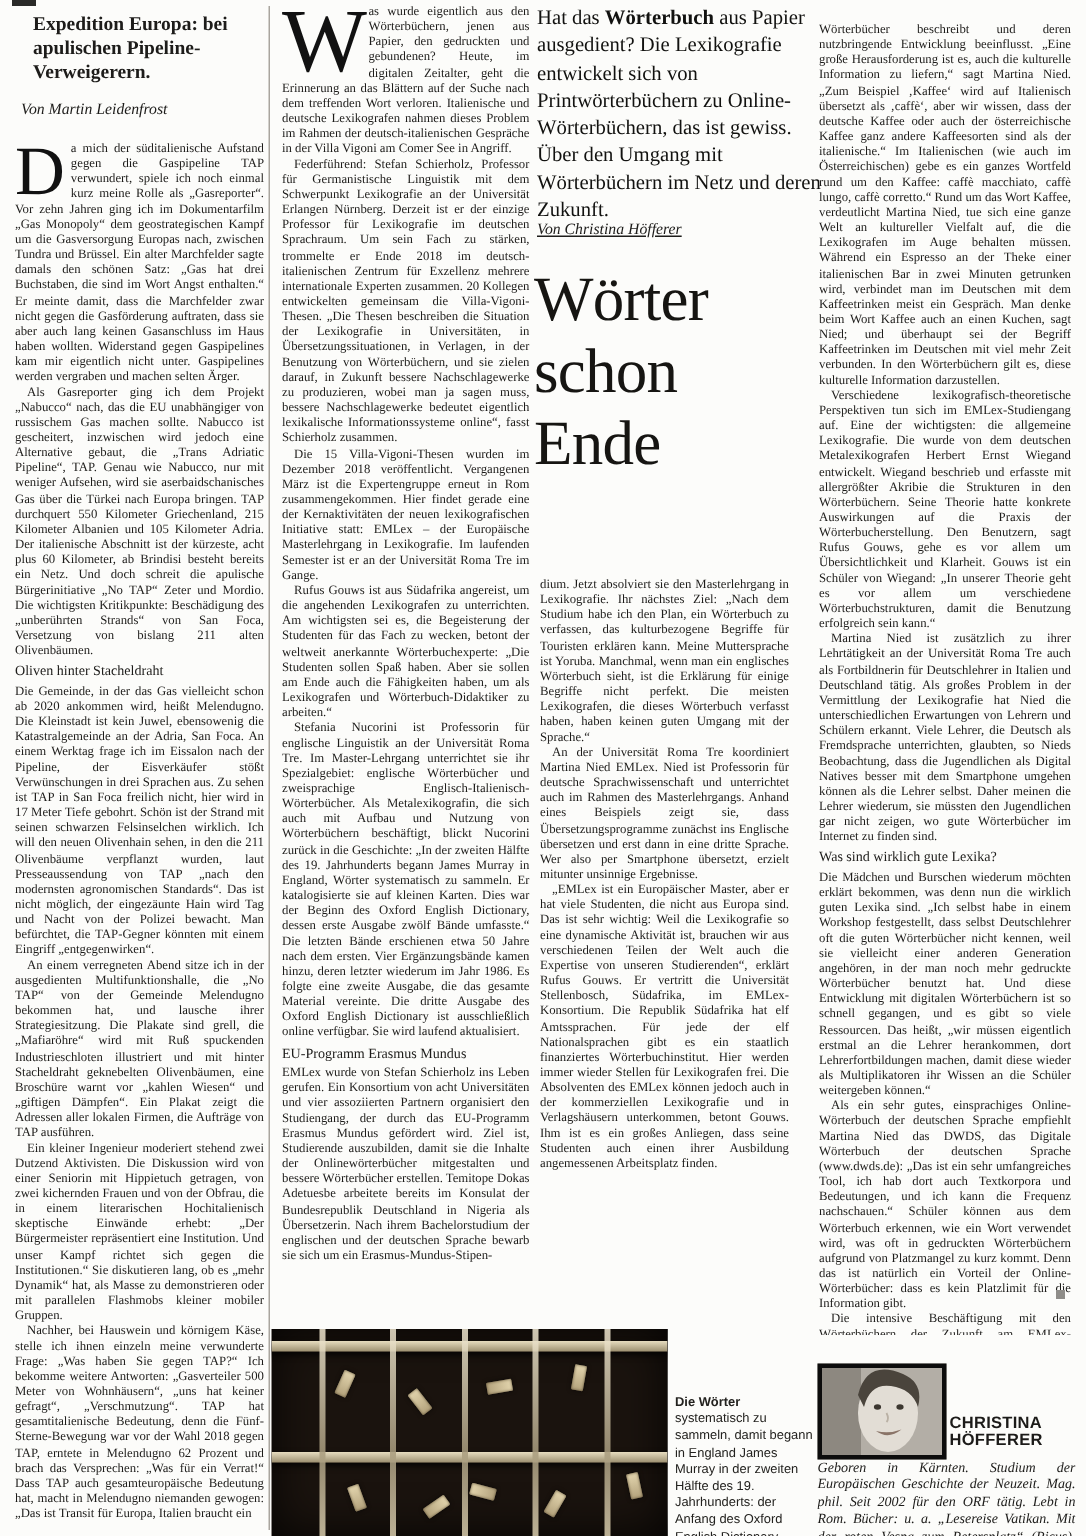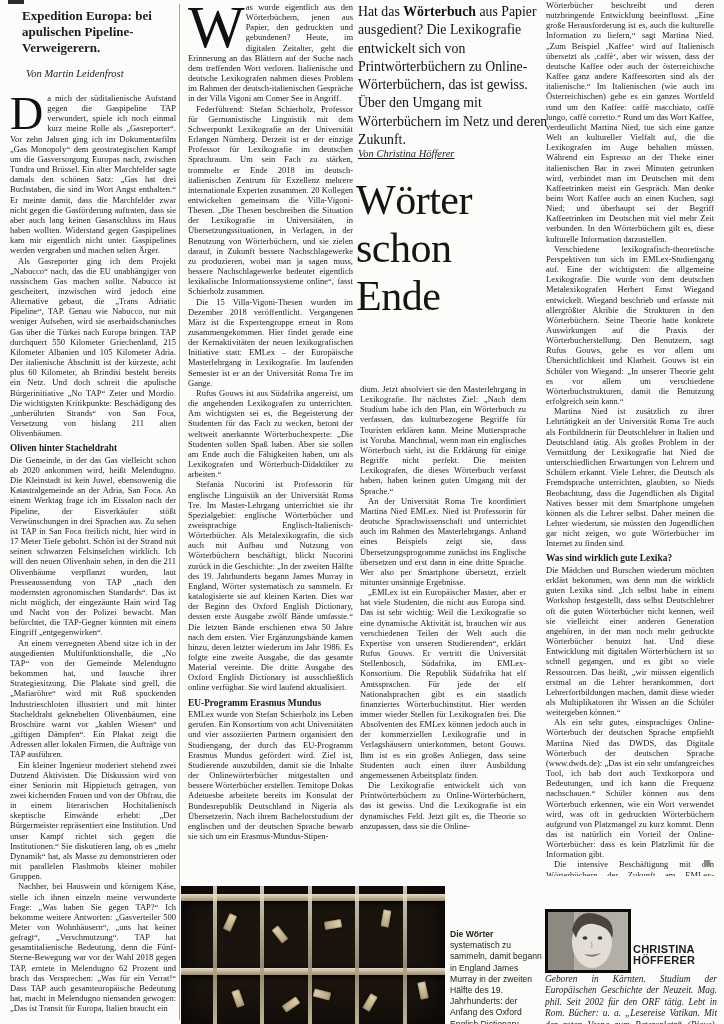--- a/index.html
+++ b/index.html
@@ -2,37 +2,37 @@
 <html lang="de"><head>
 <meta charset="utf-8">
 <style>
   html,body{margin:0;padding:0;background:#e8e6e2;}
   #page{position:relative;width:724px;height:1024px;background:#fcfcfa;color:#1d1c1a;
         font-family:"Liberation Serif","DejaVu Serif",serif;overflow:hidden;}
   
   .para{margin:0;text-align:justify;text-indent:8px;font-size:8.5px;line-height:10.15px;hyphens:auto;}
   .noindent-first > p:first-child{text-indent:0;}
   .lead{margin:0;text-align:justify;text-indent:0;font-size:8.5px;line-height:10.15px;hyphens:auto;}
-  .crosshead{margin:5px 0 1px;font-size:9.4px;line-height:10.5px;font-weight:bold;text-indent:0;}
+  .crosshead{margin:5px 0 1px;font-size:9.4px;line-height:10.5px;font-weight:normal;text-indent:0;}
   .byline{font-style:italic;font-size:10.5px;margin:0;}
   .dropcap{float:left;font-weight:400;color:#111;}
   .dc-d{font-size:46px;line-height:37px;padding:2px 4px 0 0;}
   .dc-w{font-size:60px;line-height:47px;padding:2px 3px 0 0;letter-spacing:-2px;}
   
   .col{position:absolute;overflow:hidden;}
   #col1{left:10px;top:8px;width:166px;height:1016px;}
   #col2{left:188px;top:2px;width:165px;height:880px;}
   #col3-body{left:360px;top:384px;width:166px;height:498px;}
-  #col4{left:546px;top:0;width:168px;height:876px;}
+  #col4{left:546px;top:14px;width:168px;height:876px;}
   #vrule{position:absolute;left:179px;top:4px;width:1px;height:1016px;background:#a9a59e;}
   #stub{position:absolute;left:8px;top:0;width:16px;height:4px;background:#2a2a28;}
   
   #gas-title{margin:0 0 12px;font-size:28px;line-height:30px;font-weight:bold;letter-spacing:-.4px;}
   #gas-dek{margin:0 12px 12px;font-size:13px;line-height:16px;font-weight:bold;}
-  #gas-byline{margin:0 16px 14px;}
+  #gas-byline{margin:0 4px 14px;}
   
   #standfirst{position:absolute;left:358px;top:3px;width:190px;font-size:13.8px;line-height:18.3px;color:#121210;}
   #standfirst b{font-weight:bold;}
   #main-byline{position:absolute;left:358px;top:148px;text-decoration:underline;}
   #main-headline{position:absolute;left:356px;top:176px;}
   #main-headline .hl-line{font-size:42px;line-height:48px;font-weight:400;letter-spacing:-.5px;color:#161512;}
   
   #endmark{position:absolute;left:704px;top:860px;width:6px;height:6px;background:#8f8d89;}
   
   #photo{position:absolute;left:181px;top:886px;width:264px;height:138px;background:#1a130e;overflow:hidden;
@@ -99,21 +99,20 @@
       <div class="hl-line">Wörter</div>
       <div class="hl-line">schon</div>
       <div class="hl-line">Ende</div>
     </div>
 
   <div id="col3-body" class="col">
     <p class="lead">dium. Jetzt absolviert sie den Masterlehrgang in Lexikografie. Ihr nächstes Ziel: „Nach dem Studium habe ich den Plan, ein Wörterbuch zu verfassen, das kulturbezogene Begriffe für Touristen erklären kann. Meine Muttersprache ist Yoruba. Manchmal, wenn man ein englisches Wörterbuch sieht, ist die Erklärung für einige Begriffe nicht perfekt. Die meisten Lexikografen, die dieses Wörterbuch verfasst haben, haben keinen guten Umgang mit der Sprache.“</p>
     <div>
         <p class="para">An der Universität Roma Tre koordiniert Martina Nied EMLex. Nied ist Professorin für deutsche Sprachwissenschaft und unterrichtet auch im Rahmen des Masterlehrgangs. Anhand eines Beispiels zeigt sie, dass Übersetzungsprogramme zunächst ins Englische übersetzen und erst dann in eine dritte Sprache. Wer also per Smartphone übersetzt, erzielt mitunter unsinnige Ergebnisse.</p>
         <p class="para">„EMLex ist ein Europäischer Master, aber er hat viele Studenten, die nicht aus Europa sind. Das ist sehr wichtig: Weil die Lexikografie so eine dynamische Aktivität ist, brauchen wir aus verschiedenen Teilen der Welt auch die Expertise von unseren Studierenden“, erklärt Rufus Gouws. Er vertritt die Universität Stellenbosch, Südafrika, im EMLex-Konsortium. Die Republik Südafrika hat elf Amtssprachen. Für jede der elf Nationalsprachen gibt es ein staatlich finanziertes Wörterbuchinstitut. Hier werden immer wieder Stellen für Lexikografen frei. Die Absolventen des EMLex können jedoch auch in der kommerziellen Lexikografie und in Verlagshäusern unterkommen, betont Gouws. Ihm ist es ein großes Anliegen, dass seine Studenten auch einen ihrer Ausbildung angemessenen Arbeitsplatz finden.</p>
-        <p class="para">Die Lexikografie entwickelt sich von Printwörterbüchern zu Online-Wörterbüchern, das ist gewiss. Und die Lexikografie ist ein dynamisches Feld. Jetzt gilt es, die Theorie so anzupassen, dass sie die Online-</p>
       </div>
   </div>
 
   <div id="col4" class="col noindent-first">
     <div class="noindent-first">
         <p class="para">Wörterbücher beschreibt und deren nutzbringende Entwicklung beeinflusst. „Eine große Herausforderung ist es, auch die kulturelle Information zu liefern,“ sagt Martina Nied. „Zum Beispiel ‚Kaffee‘ wird auf Italienisch übersetzt als ‚caffè‘, aber wir wissen, dass der deutsche Kaffee oder auch der österreichische Kaffee ganz andere Kaffeesorten sind als der italienische.“ Im Italienischen (wie auch im Österreichischen) gebe es ein ganzes Wortfeld rund um den Kaffee: caffè macchiato, caffè lungo, caffè corretto.“ Rund um das Wort Kaffee, verdeutlicht Martina Nied, tue sich eine ganze Welt an kultureller Vielfalt auf, die die Lexikografen im Auge behalten müssen. Während ein Espresso an der Theke einer italienischen Bar in zwei Minuten getrunken wird, verbindet man im Deutschen mit dem Kaffeetrinken meist ein Gespräch. Man denke beim Wort Kaffee auch an einen Kuchen, sagt Nied; und überhaupt sei der Begriff Kaffeetrinken im Deutschen mit viel mehr Zeit verbunden. In den Wörterbüchern gilt es, diese kulturelle Information darzustellen.</p>
         <p class="para">Verschiedene lexikografisch-theoretische Perspektiven tun sich im EMLex-Studiengang auf. Eine der wichtigsten: die allgemeine Lexikografie. Die wurde von dem deutschen Metalexikografen Herbert Ernst Wiegand entwickelt. Wiegand beschrieb und erfasste mit allergrößter Akribie die Strukturen in den Wörterbüchern. Seine Theorie hatte konkrete Auswirkungen auf die Praxis der Wörterbucherstellung. Den Benutzern, sagt Rufus Gouws, gehe es vor allem um Übersichtlichkeit und Klarheit. Gouws ist ein Schüler von Wiegand: „In unserer Theorie geht es vor allem um verschiedene Wörterbuchstrukturen, damit die Benutzung erfolgreich sein kann.“</p>
         <p class="para">Martina Nied ist zusätzlich zu ihrer Lehrtätigkeit an der Universität Roma Tre auch als Fortbildnerin für Deutschlehrer in Italien und Deutschland tätig. Als großes Problem in der Vermittlung der Lexikografie hat Nied die unterschiedlichen Erwartungen von Lehrern und Schülern erkannt. Viele Lehrer, die Deutsch als Fremdsprache unterrichten, glaubten, so Nieds Beobachtung, dass die Jugendlichen als Digital Natives besser mit dem Smartphone umgehen können als die Lehrer selbst. Daher meinen die Lehrer wiederum, sie müssten den Jugendlichen gar nicht zeigen, wo gute Wörterbücher im Internet zu finden sind.</p>
       </div>
     <h3 class="crosshead">Was sind wirklich gute Lexika?</h3>

